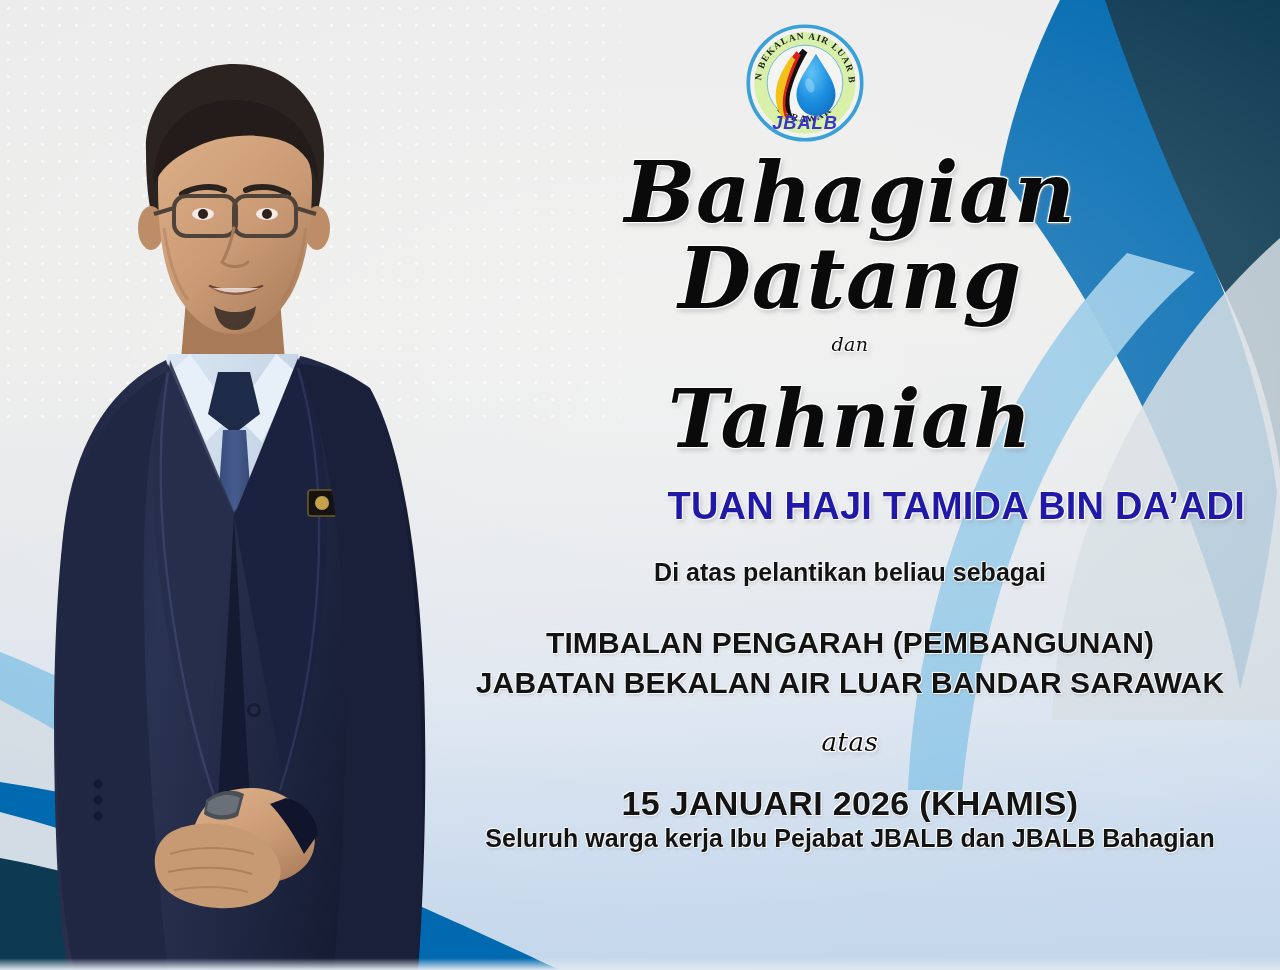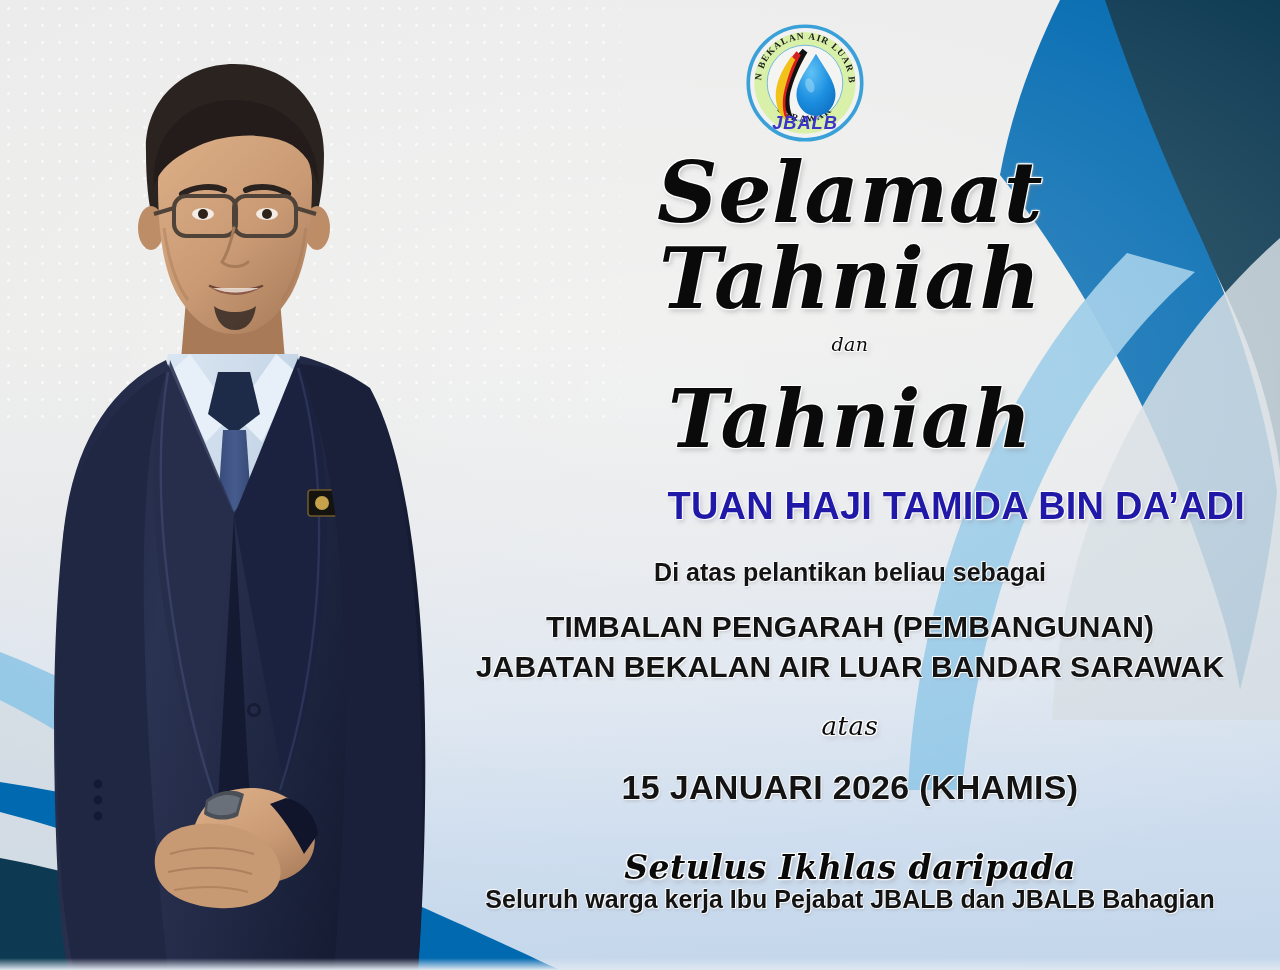--- a/index.html
+++ b/index.html
@@ -64,21 +64,21 @@
       -1px -1px 0 rgba(255,255,255,.85),1px 2px 3px rgba(130,130,135,.35);
   }
   .honoree{
     font-size:38px;letter-spacing:.2px;line-height:1.1;margin-top:24px;
     color:#2019a8;
     text-shadow:0 0 2px #fff,0 0 3px #fff,1px 1px 0 rgba(255,255,255,.9),
       -1px -1px 0 rgba(255,255,255,.9),2px 3px 4px rgba(120,120,140,.35);
     text-align:right;
   }
   .sub1{font-size:25px;margin-top:30px;line-height:1.2;}
-  .position{font-size:30px;margin-top:20px;line-height:1.32;letter-spacing:.1px;}
+  .position{font-size:30px;margin-top:36px;line-height:1.32;letter-spacing:.1px;}
   .date{font-size:34px;margin-top:28px;line-height:1.2;letter-spacing:.3px;text-align:center;}
   .from{font-size:25px;line-height:1.2;}
 </style>
 </head>
 <body>
 
 <div class="poster">
 
   <div class="texture"></div>
 
@@ -245,36 +245,35 @@
       <path d="M78,56 C62,78 52,100 52,120 C52,139 59,153 69,162 C63,146 62,130 66,113 C71,94 76,76 84,62 Z" fill="#f2c21a"></path>
 
       <path d="M118,52 C132,76 150,98 150,118 C150,139 135,154 118,154 C101,154 86,139 86,118 C86,98 104,76 118,52 Z" fill="url(#dropG)"></path>
       <ellipse cx="108" cy="104" rx="7" ry="12" fill="#9fd9f8" opacity="0.55" transform="rotate(-18 108 104)"></ellipse>
 
       <text x="100" y="176" text-anchor="middle" font-family="'Liberation Sans', sans-serif" font-size="30" font-weight="700" font-style="italic" fill="#3a34c8" letter-spacing="1.5">JBALB</text>
     </svg>
   </div>
 
   <div class="content">
-    <div class="script selamat">Selamat Tahniah</div>
+    <div class="script selamat">Bahagian Datang</div>
     <div class="script dan">dan</div>
     <div class="script tahniah">Tahniah</div>
 
     <div class="sans honoree">TUAN HAJI TAMIDA BIN DA’ADI</div>
 
     <div class="sans sub1">Di atas pelantikan beliau sebagai</div>
 
     <div class="sans position">
       <div>TIMBALAN PENGARAH (PEMBANGUNAN)</div>
       <div>JABATAN BEKALAN AIR LUAR BANDAR SARAWAK</div>
     </div>
 
     <div class="script pada">atas</div>
 
     <div class="sans date">15 JANUARI 2026 (KHAMIS)</div>
 
-    <div class="script setulus">Setulus Ikhlas daripada</div>
 
     <div class="sans from">Seluruh warga kerja Ibu Pejabat JBALB dan JBALB Bahagian</div>
   </div>
 
   <div class="bottomstrip"></div>
 </div>
 
 </body></html>

